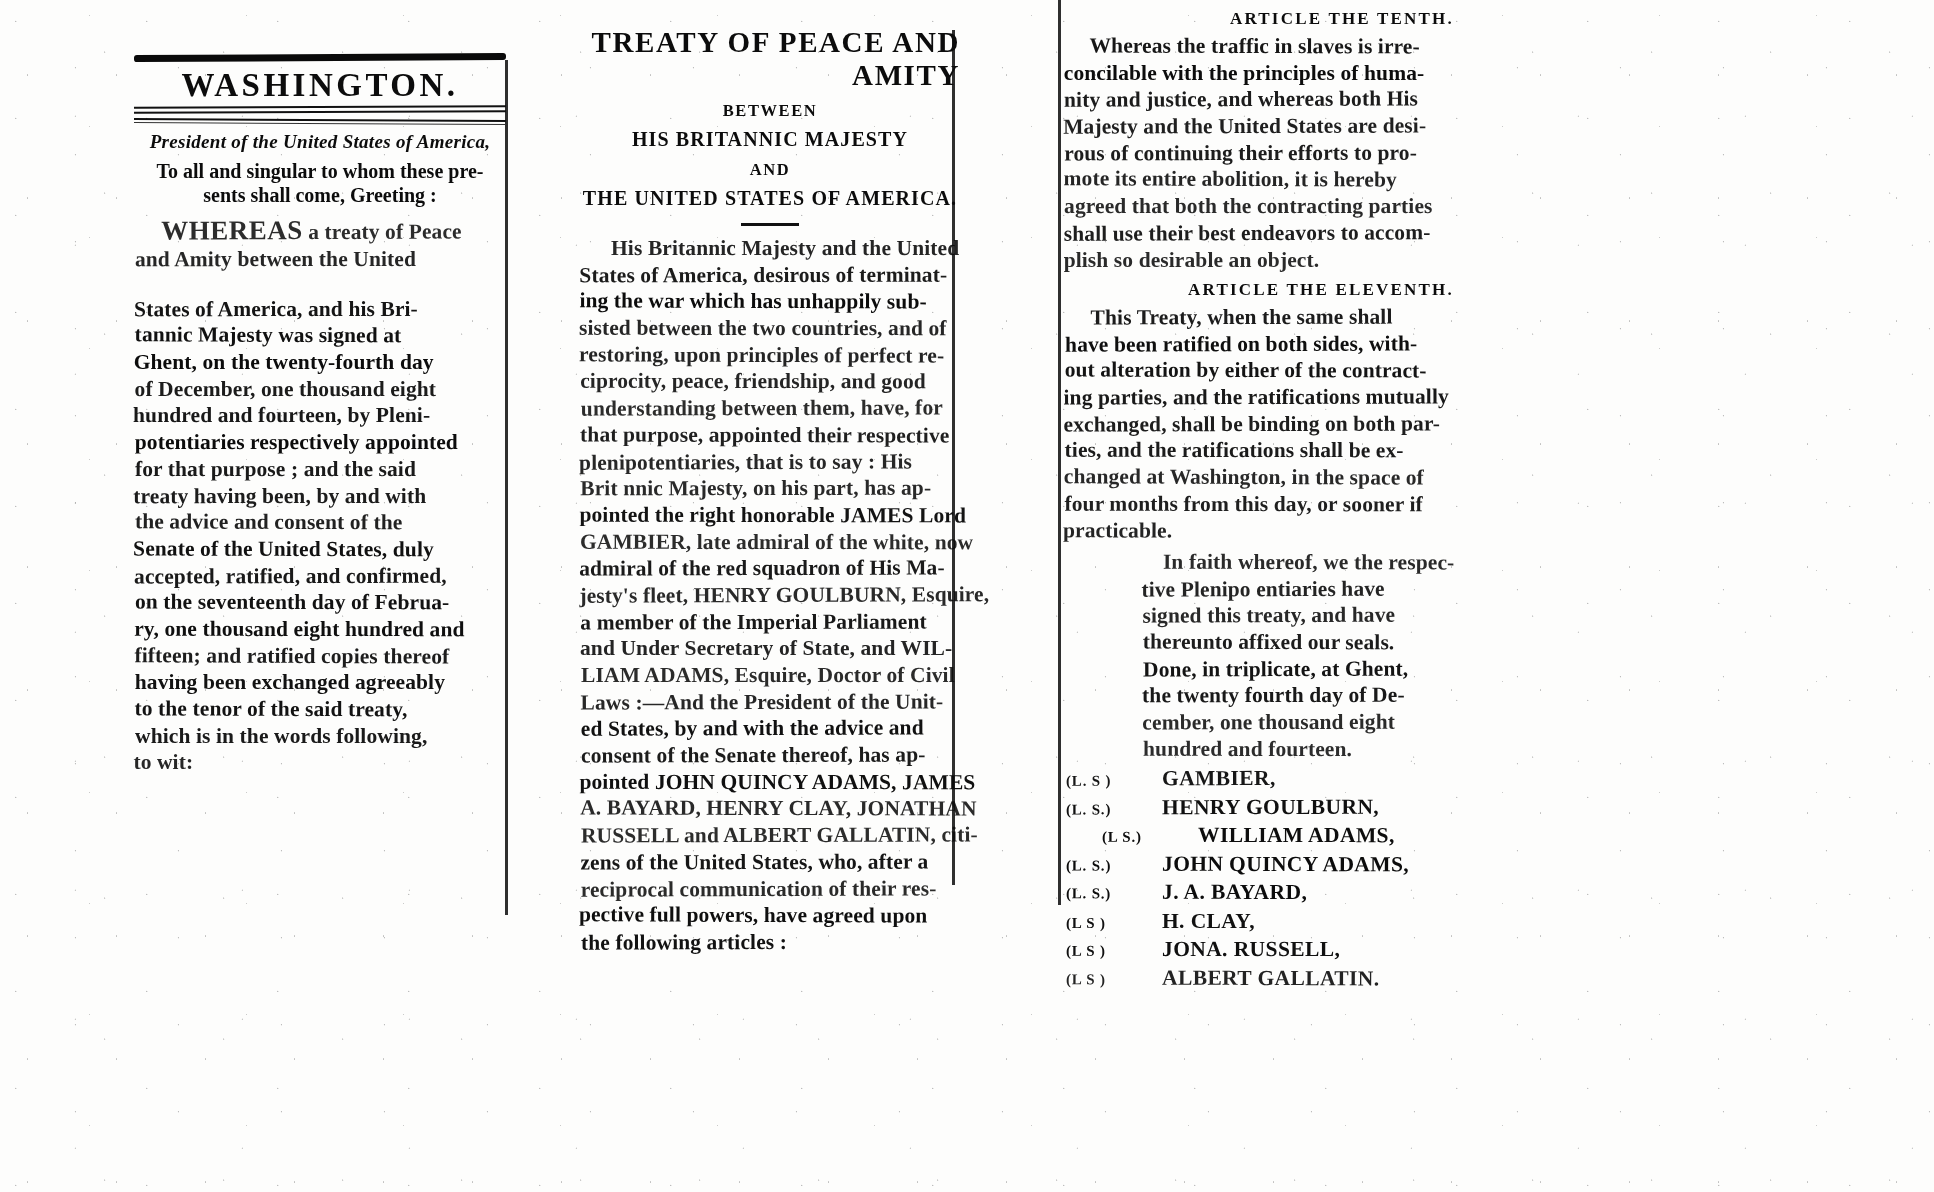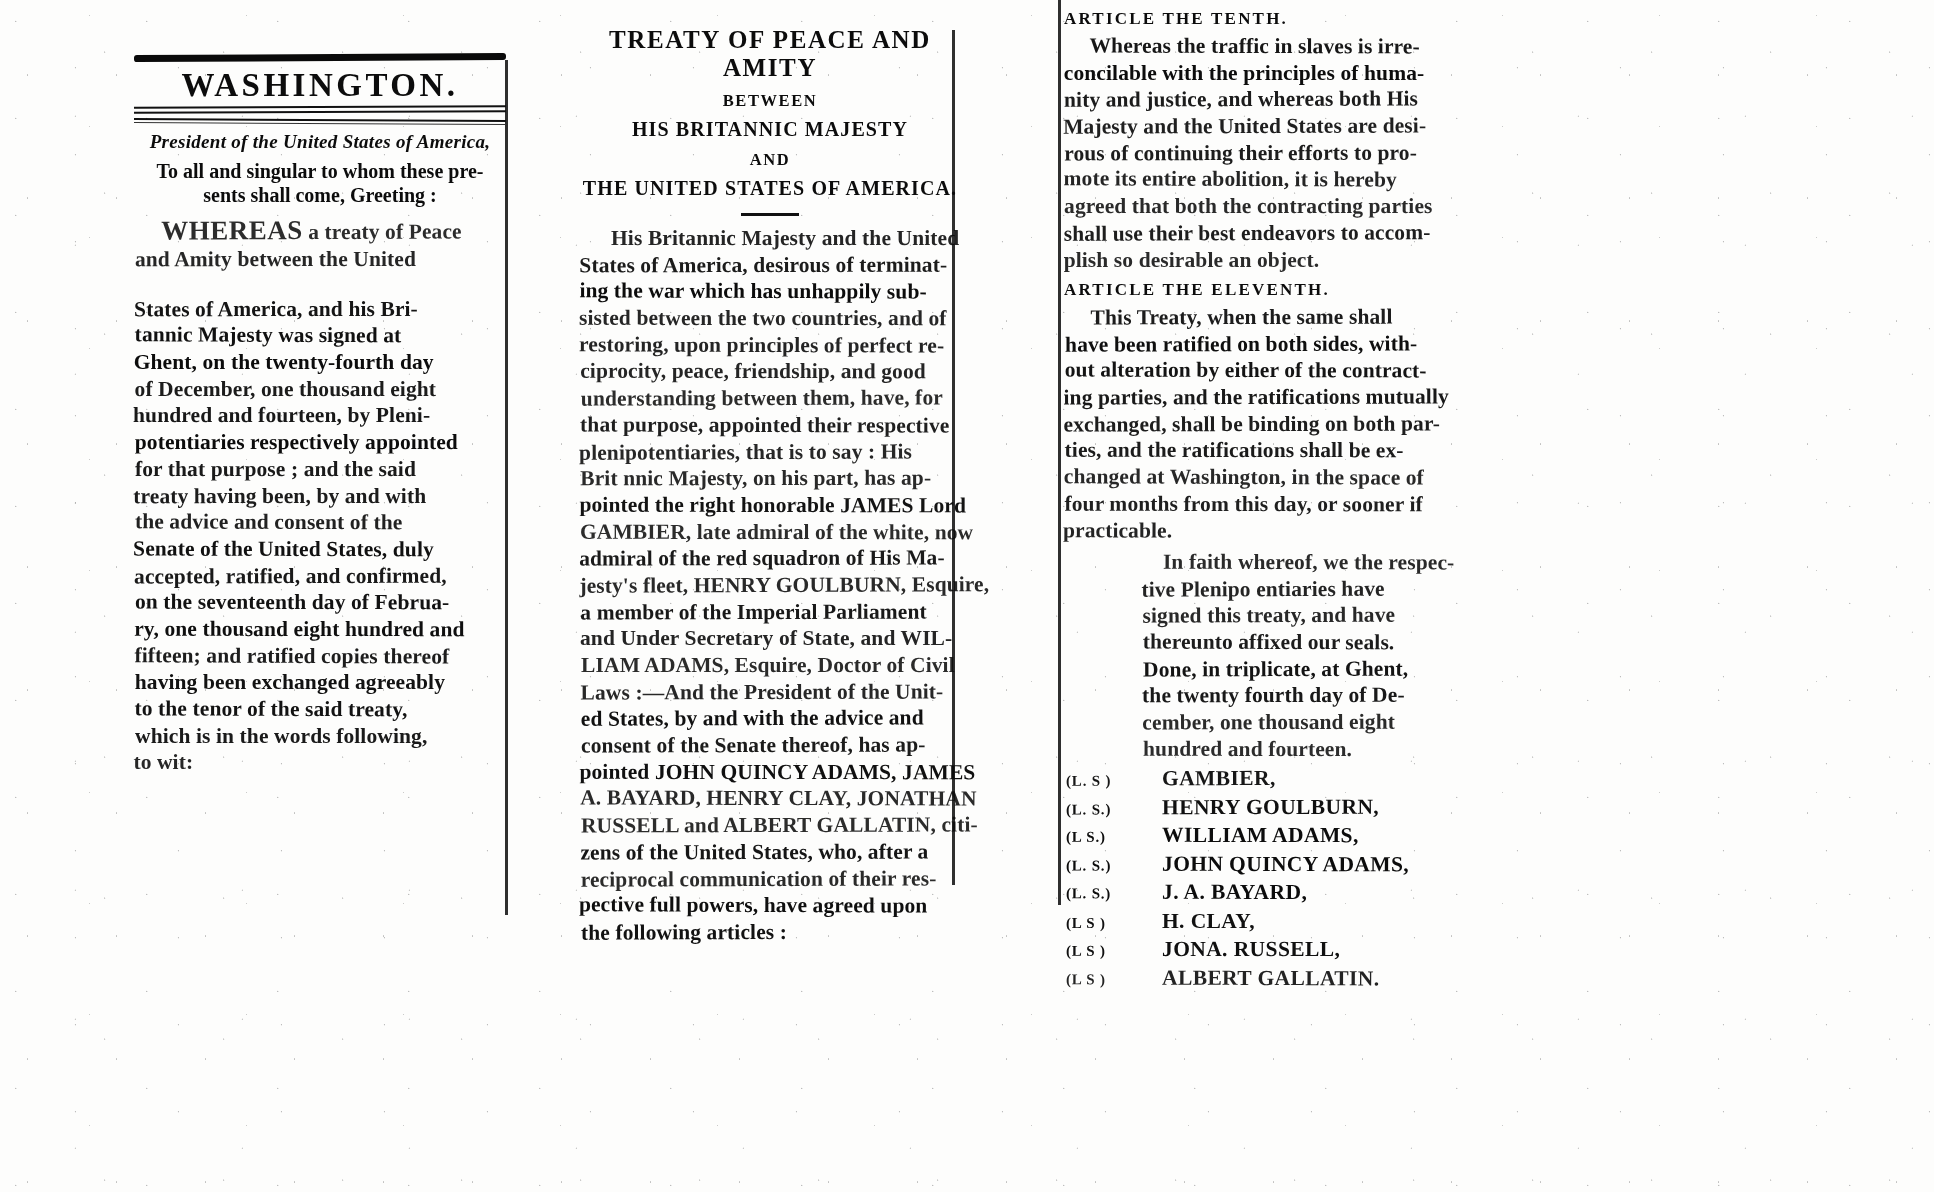--- a/index.html
+++ b/index.html
@@ -131,24 +131,24 @@
     font-size: 20px;
     font-weight: 600;
     text-align: center;
     margin-top: 8px;
   }
   .greeting .line { margin-bottom: 4px; }
   .dropcap-word { font-size: 27px; font-weight: 700; letter-spacing: .5px; }
 
   
   .treaty-title {
-    font-size: 25px;
+    font-size: 29px;
     font-weight: 600;
     letter-spacing: 1.6px;
-    text-align: center;
+    text-align: right;
   }
   .treaty-sub-sm {
     font-size: 16.5px;
     font-weight: 700;
     letter-spacing: 1.6px;
     text-align: center;
     margin-top: 9px;
   }
   .treaty-sub-md {
     font-size: 20px;
@@ -162,21 +162,21 @@
     height: 3px;
     background: #111;
     margin: 13px auto 12px auto;
   }
 
   
   .article-head {
     font-size: 17px;
     font-weight: 700;
     letter-spacing: 2.2px;
-    text-align: left;
+    text-align: right;
     margin: 9px 0 7px 0;
     font-family: Liberation Serif, serif;
   }
   .indent-lg { padding-left: 78px; }
 
   
   .sigblock { margin-top: 6px; }
   .sigrow {
     display: flex;
     align-items: baseline;
@@ -336,21 +336,21 @@
 
     <div class="sigblock" id="signature-block">
         <div class="sigrow" style="transform: rotate(-0.221deg); opacity: 0.954;">
           <span class="seal">(L. S )</span>
           <span class="signame">GAMBIER,</span>
         </div>
         <div class="sigrow" style="transform: rotate(-0.129deg); opacity: 0.981;">
           <span class="seal">(L. S.)</span>
           <span class="signame">HENRY GOULBURN,</span>
         </div>
-        <div class="sigrow" style="transform: rotate(0.102deg); opacity: 0.992;">
+        <div class="sigrow" style="transform: rotate(0.102deg); opacity: 0.992; margin-left: 36px;">
           <span class="seal">(L S.)</span>
           <span class="signame">WILLIAM ADAMS,</span>
         </div>
         <div class="sigrow" style="transform: rotate(0.149deg); opacity: 1;">
           <span class="seal">(L. S.)</span>
           <span class="signame">JOHN QUINCY ADAMS,</span>
         </div>
         <div class="sigrow" style="transform: rotate(0.22deg); opacity: 1;">
           <span class="seal">(L. S.)</span>
           <span class="signame">J. A. BAYARD,</span>

